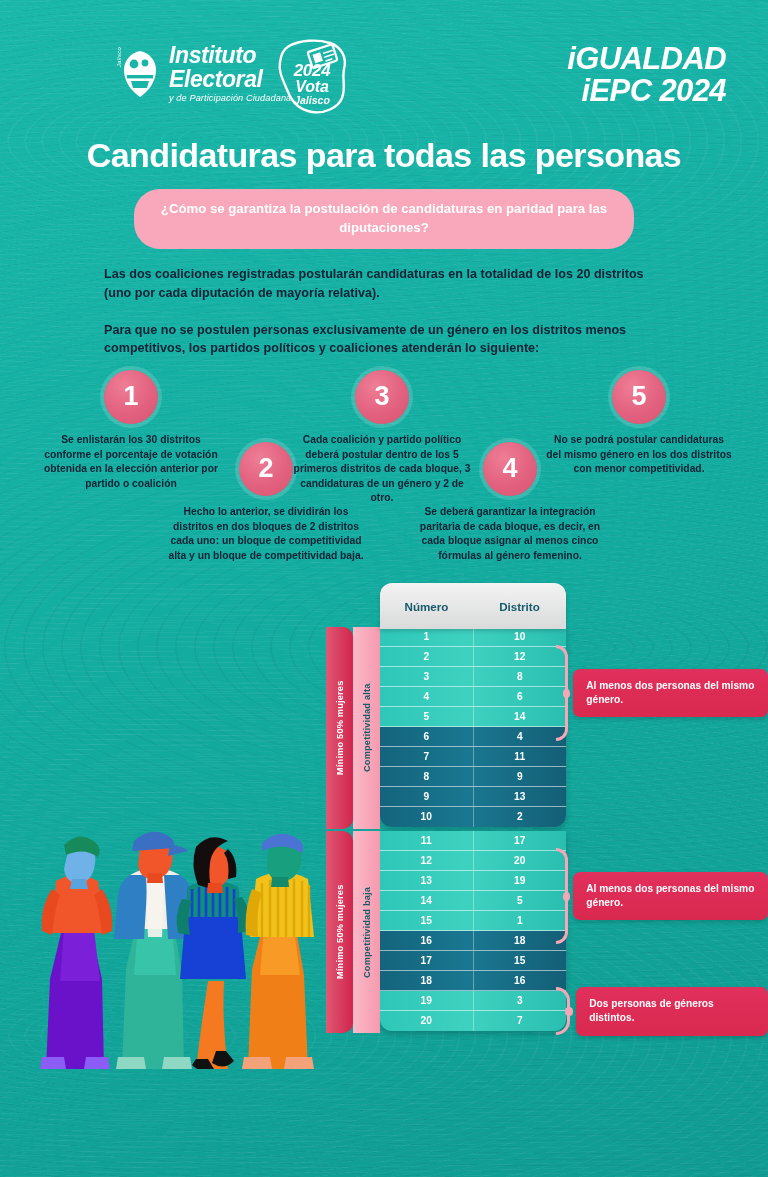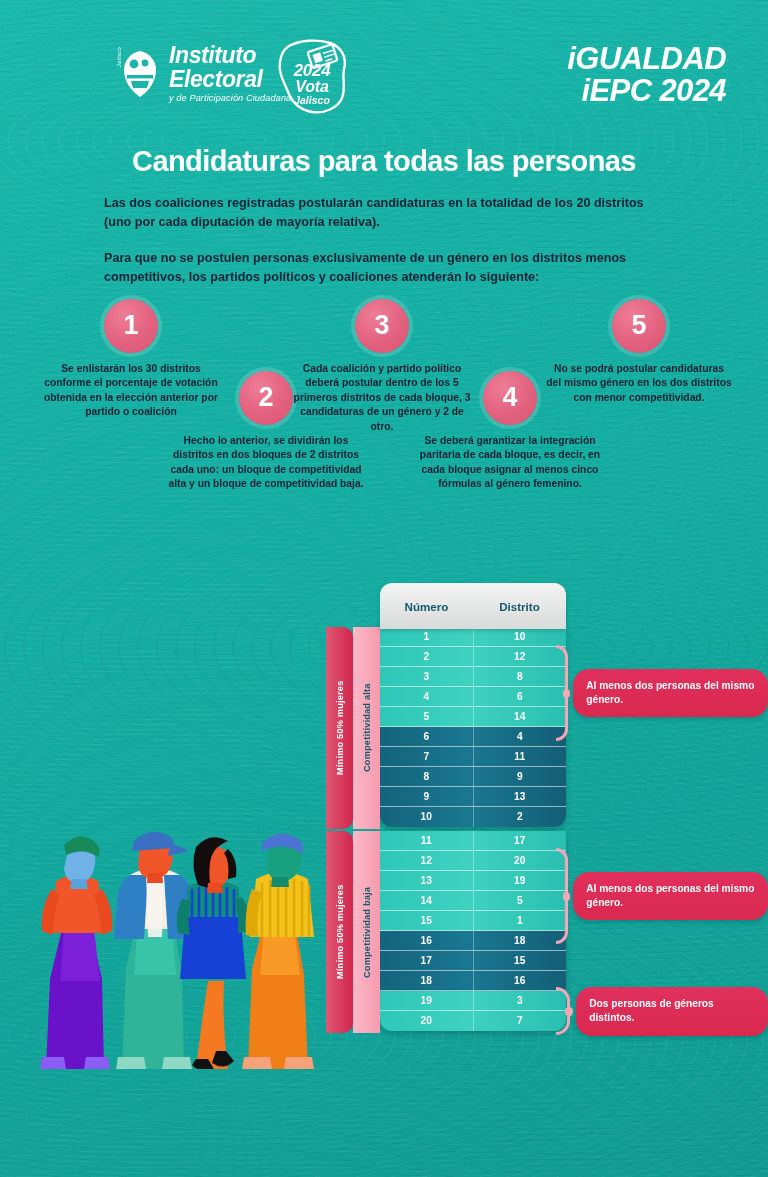--- a/index.html
+++ b/index.html
@@ -53,22 +53,22 @@
   .logo-igualdad {
     position: absolute; right: 42px; top: 44px;
     text-align: right; color: #fff; line-height: 0.98;
   }
   .logo-igualdad .li1 { font-size: 31px; font-weight: 800; letter-spacing: -0.6px; }
   .logo-igualdad .li2 { font-size: 31px; font-weight: 800; letter-spacing: -0.6px; margin-top: 2px; }
 
   
   .main-title {
     text-align: center; color: #fff;
-    font-size: 29px; font-weight: 800; letter-spacing: -0.6px;
-    margin-top: 25px;
+    font-size: 34px; font-weight: 800; letter-spacing: -0.6px;
+    margin-top: 16px;
   }
   .subtitle-pill {
     width: 500px; margin: 14px auto 0;
     background: #f9a8bb; border-radius: 26px;
     padding: 11px 20px 12px;
     text-align: center; color: #fff;
     font-size: 13.2px; font-weight: 700; line-height: 1.42;
   }
   .intro {
     width: 560px; margin: 16px auto 0;
@@ -151,21 +151,21 @@
   .brace {
     width: 14px; border: 3px solid #f7a6b8; border-left: none;
     border-radius: 0 14px 14px 0;
   }
   .brace-notch {
     width: 9px; height: 9px; background: #f7a6b8;
     border-radius: 50%; margin-left: -5px;
   }
   .callout-box {
     background: linear-gradient(180deg,#e0305c 0%, #d9294f 100%);
-    border-radius: 16px; padding: 10px 13px;
+    border-radius: 7px; padding: 10px 13px;
     color: #fff; font-size: 10.2px; font-weight: 700; line-height: 1.4;
     margin-left: 3px; box-shadow: 0 2px 5px rgba(0,0,0,.18);
   }
   .co1 { left: 556px; top: 645px; }
   .co1 .brace { height: 96px; }
   .co2 { left: 556px; top: 848px; }
   .co2 .brace { height: 96px; }
   .co3 { left: 556px; top: 987px; }
   .co3 .brace { height: 48px; }
 </style>
@@ -214,20 +214,21 @@
     </div>
 
     <div class="logo-igualdad">
       <div class="li1">iGUALDAD</div>
       <div class="li2">iEPC 2024</div>
     </div>
   </div>
 
   <div class="main-title">Candidaturas para todas las personas</div>
 
+  <div class="subtitle-pill">¿Cómo se garantiza la postulación de candidaturas en paridad para las diputaciones?</div>
 
   <div class="intro">
     <p>Las dos coaliciones registradas postularán candidaturas en la totalidad de los 20 distritos (uno por cada diputación de mayoría relativa).</p>
     <p>Para que no se postulen personas exclusivamente de un género en los distritos menos competitivos, los partidos políticos y coaliciones atenderán lo siguiente:</p>
   </div>
 
   <div class="steps">
     <div class="step s1">
       <div class="badge">1</div>
       <div class="step-text">Se enlistarán los 30 distritos conforme el porcentaje de votación obtenida en la elección anterior por partido o coalición</div>

